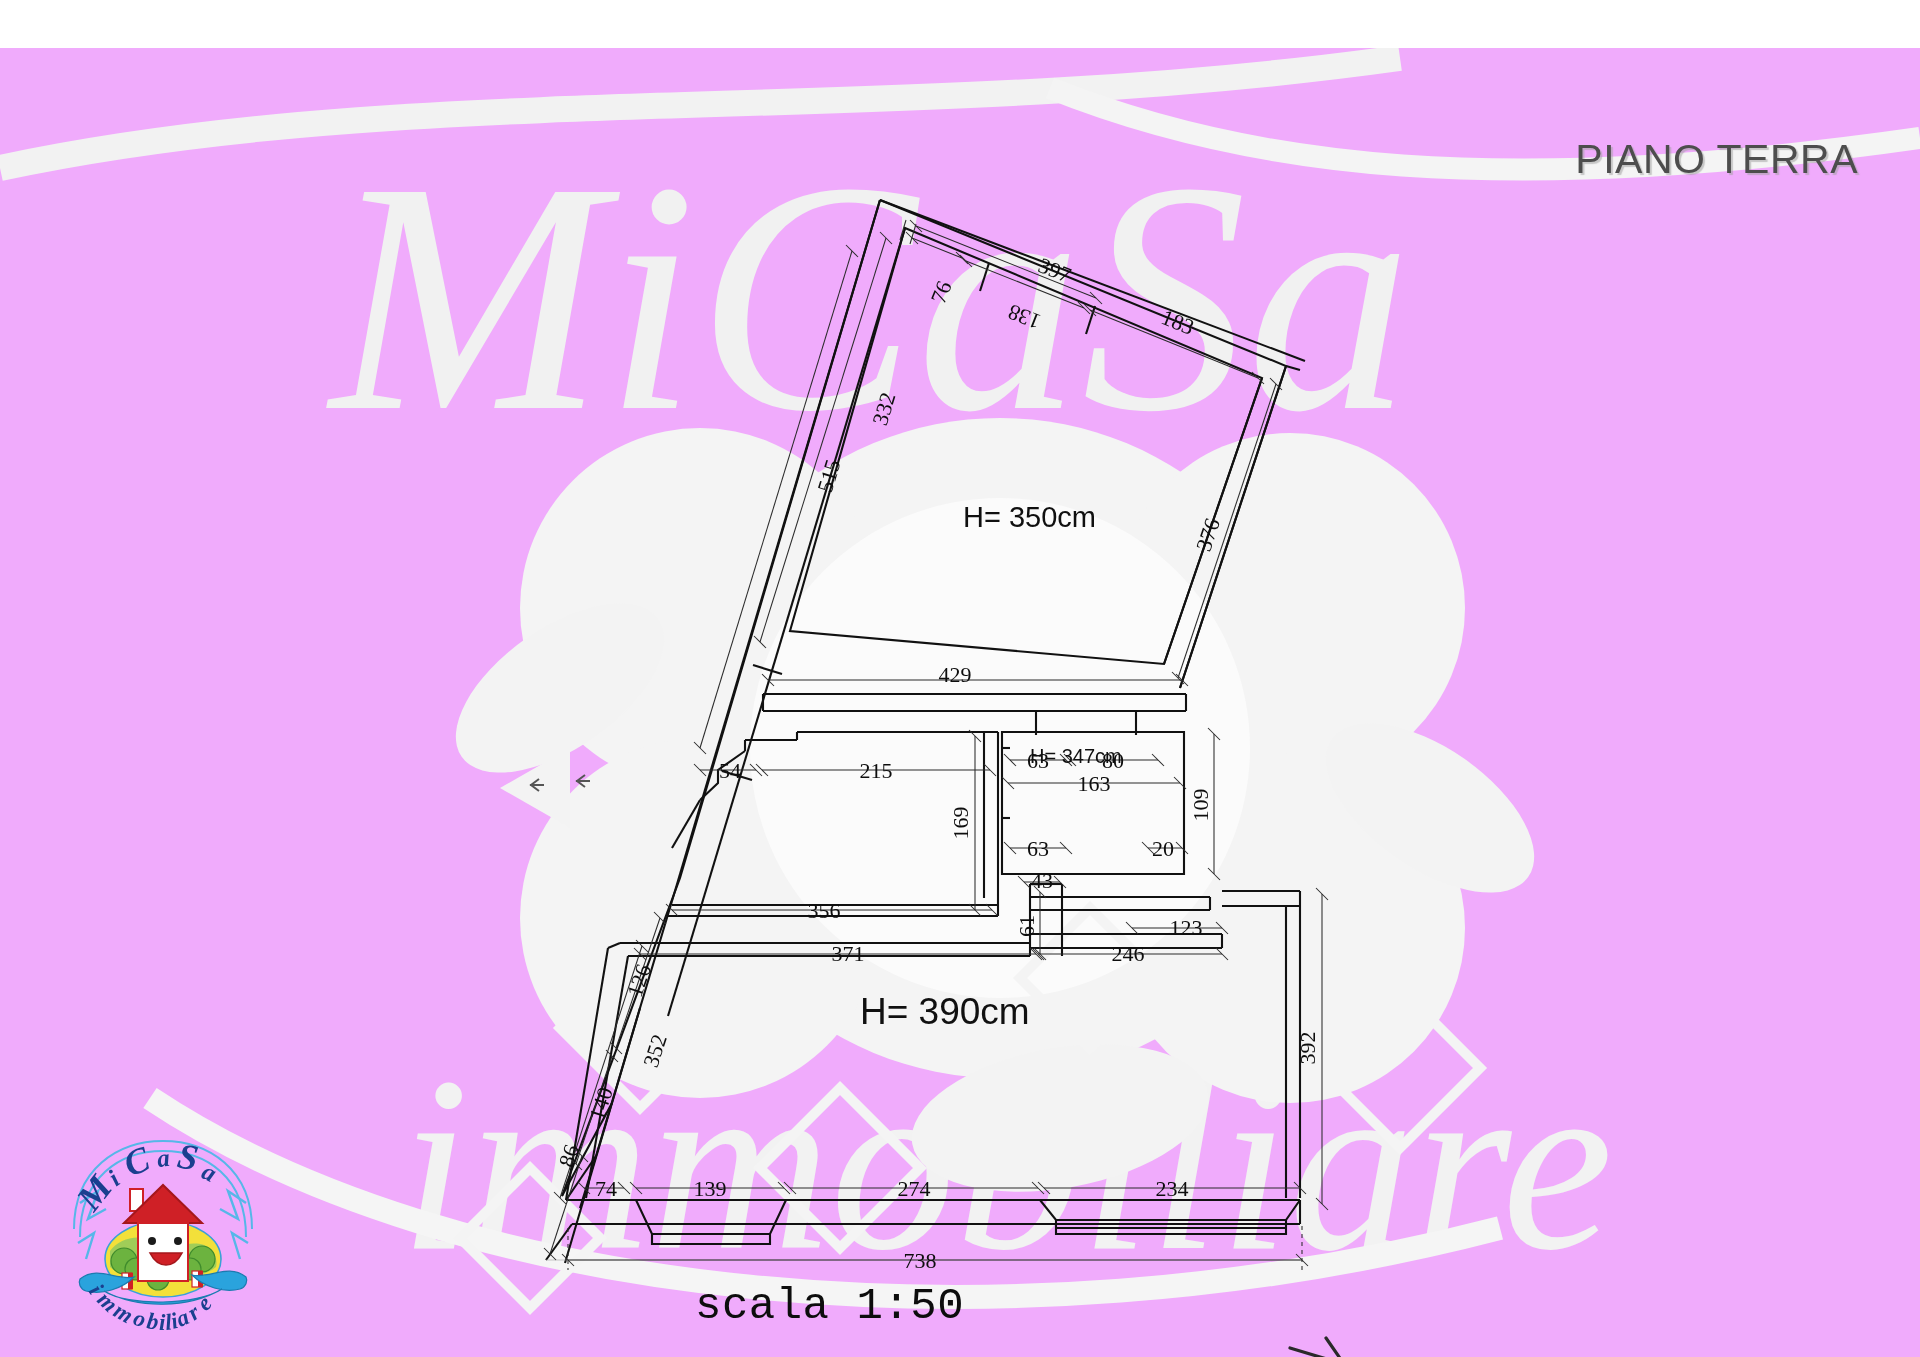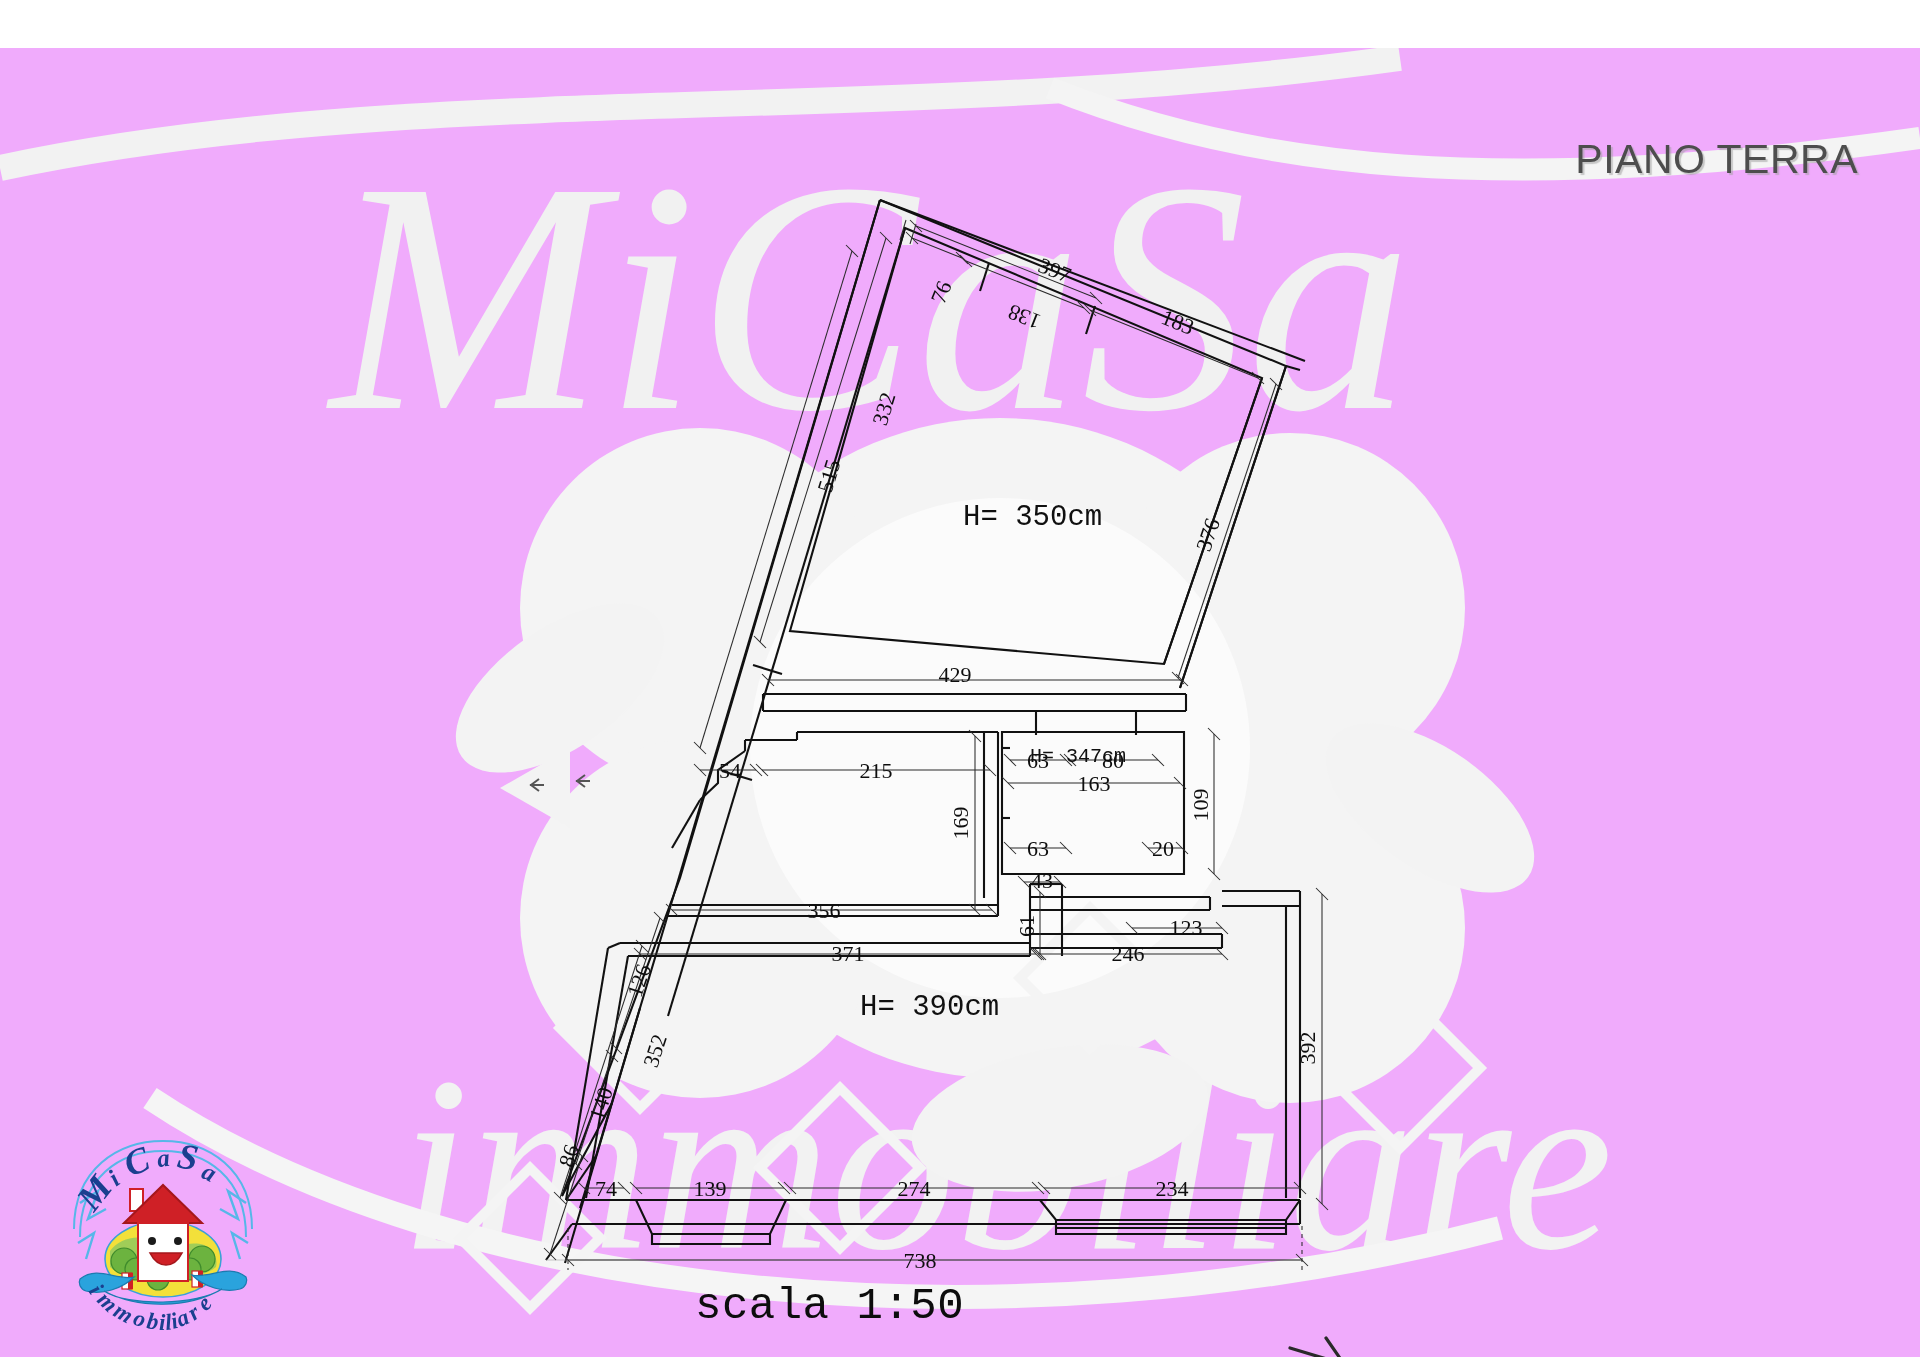--- a/index.html
+++ b/index.html
@@ -57,27 +57,27 @@
     left: 695px;
     top: 1233px;
     font-family: Liberation Mono, monospace;
     font-size: 44px;
     color: #0d0d0d;
     letter-spacing: 0.5px;
   }
   
   .room-label {
     position: absolute;
-    font-family: Liberation Mono, monospace;
+    font-family: Liberation Sans, sans-serif;
     color: #101010;
     white-space: nowrap;
     text-align: center;
   }
   #label-h350 { left: 963px; top: 453px; font-size: 29px; }
-  #label-h390 { left: 860px; top: 943px; font-size: 29px; }
+  #label-h390 { left: 860px; top: 943px; font-size: 37px; }
   #label-h347 { left: 1030px; top: 697px; font-size: 20px; }
   
   #logo {
     position: absolute;
     left: 58px;
     top: 1085px;
     width: 210px;
     height: 200px;
   }
 </style>

